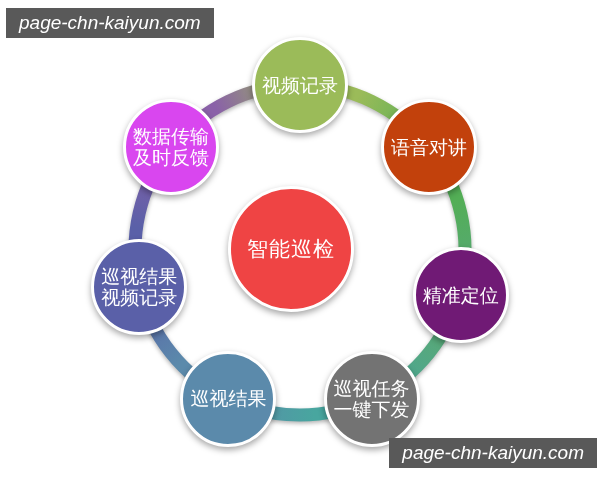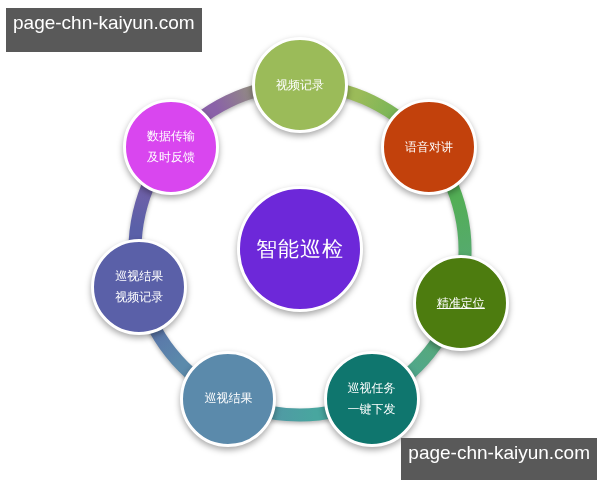--- a/index.html
+++ b/index.html
@@ -10,26 +10,26 @@
   }
   #ring-svg { position: absolute; left: 0; top: 0; z-index: 0; }
   #nodes { position: absolute; left: 0; top: 0; width: 100%; height: 100%; z-index: 1; }
   .node {
     position: absolute; border-radius: 50%;
     display: flex; flex-direction: column; align-items: center; justify-content: center;
     color: #ffffff; text-align: center; box-sizing: border-box;
     border: 3px solid #ffffff;
     box-shadow: 0 3px 6px rgba(0,0,0,0.35);
   }
-  .node .line { display: block; font-size: 12px; line-height: 21px; white-space: nowrap; }
+  .node .line { display: block; font-size: 19px; line-height: 21px; white-space: nowrap; }
   #hub .line { font-size: 21px; line-height: 26px; letter-spacing: 1px; }
   .watermark {
     position: absolute; z-index: 2;
-    color: #ffffff; font-size: 19px; line-height: 30px; height: 44px;
-    padding: 0 7px; white-space: nowrap;
+    color: #ffffff; font-size: 19px; line-height: 30px; height: 30px;
+    padding: 0 13px; white-space: nowrap; font-style: italic;
   }
   #wm-top-left { left: 6px; top: 8px; }
   #wm-bottom-right { right: 3px; top: 438px; }
 </style>
 </head>
 <body>
 
 <div id="canvas">
   <svg id="ring-svg" width="600" height="480">
       <defs>
@@ -79,37 +79,37 @@
         <path d="M 170.99780539277506 147.124182693309 A 165 165 0 0 1 300 85" fill="none" stroke="url(#seg6)" stroke-width="13"></path>
       </g>
     </svg>
   <div id="nodes">
       <div class="node" style="left: 252px; top: 37px; height: 96px; width: 96px; background: rgb(155, 187, 89);">
         <span class="line">视频记录</span>
       </div>
       <div class="node" style="left: 381.002px; top: 99.1242px; height: 96px; width: 96px; background: #c2410c;">
         <span class="line">语音对讲</span>
       </div>
-      <div class="node" style="left: 412.863px; top: 255px; height: 96px; width: 96px; background: #4d7c0f; text-decoration: underline;">
+      <div class="node" style="left: 412.863px; top: 247px; height: 96px; width: 96px; background: #701a75;">
         <span class="line">精准定位</span>
       </div>
-      <div class="node" style="left: 323.591px; top: 350.66px; height: 96px; width: 96px; background: #0f766e;">
+      <div class="node" style="left: 323.591px; top: 350.66px; height: 96px; width: 96px; background: #737373;">
         <span class="line">巡视任务</span>
         <span class="line">一键下发</span>
       </div>
       <div class="node" style="left: 180.409px; top: 350.66px; height: 96px; width: 96px; background: rgb(91, 138, 171);">
         <span class="line">巡视结果</span>
       </div>
       <div class="node" style="left: 91.1369px; top: 238.716px; height: 96px; width: 96px; background: rgb(90, 96, 168);">
         <span class="line">巡视结果</span>
         <span class="line">视频记录</span>
       </div>
       <div class="node" style="left: 122.998px; top: 99.1242px; height: 96px; width: 96px; background: #d946ef;">
         <span class="line">数据传输</span>
         <span class="line">及时反馈</span>
       </div>
-      <div class="node" id="hub" style="left: 237px; top: 186px; height: 126px; width: 126px; background: #6d28d9; text-align: center;">
+      <div class="node" id="hub" style="left: 228px; top: 186px; height: 126px; width: 126px; background: #ef4444; text-align: center;">
         <span class="line">智能巡检</span>
       </div>
     </div>
   <div class="watermark" id="wm-top-left" style="background: rgb(89, 89, 89); color: rgb(255, 255, 255);">page-chn-kaiyun.com</div>
   <div class="watermark" id="wm-bottom-right" style="background: rgb(89, 89, 89); color: rgb(255, 255, 255);">page-chn-kaiyun.com</div>
 </div>
 
 </body></html>

